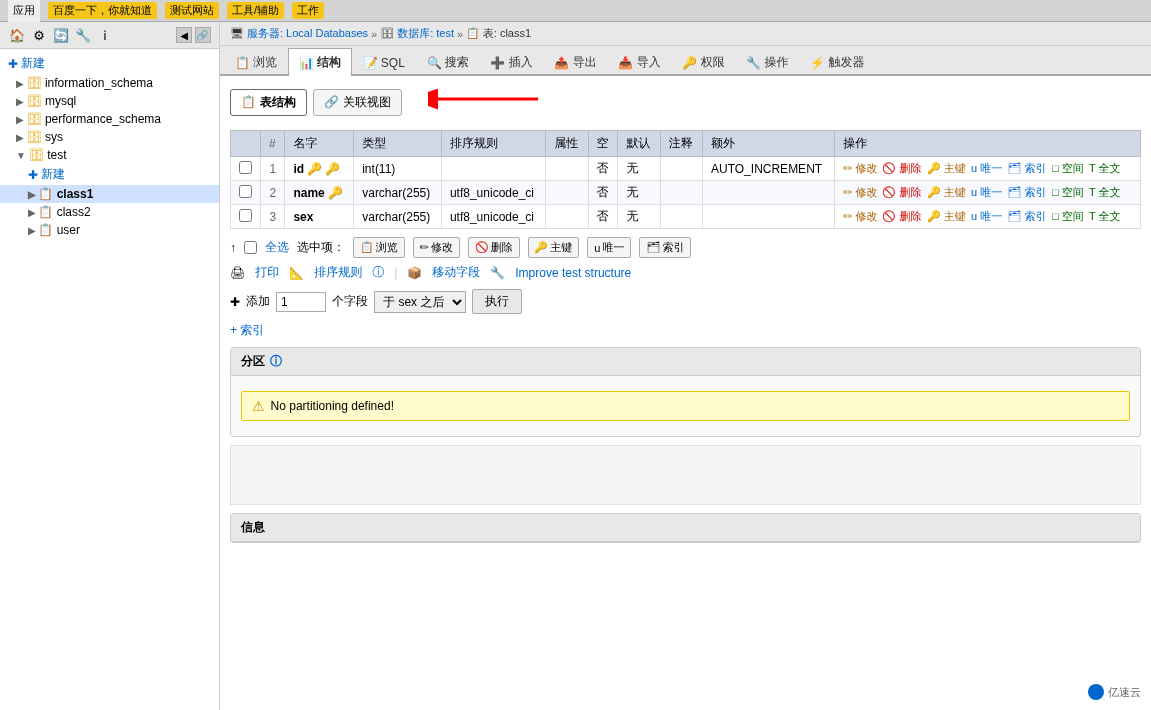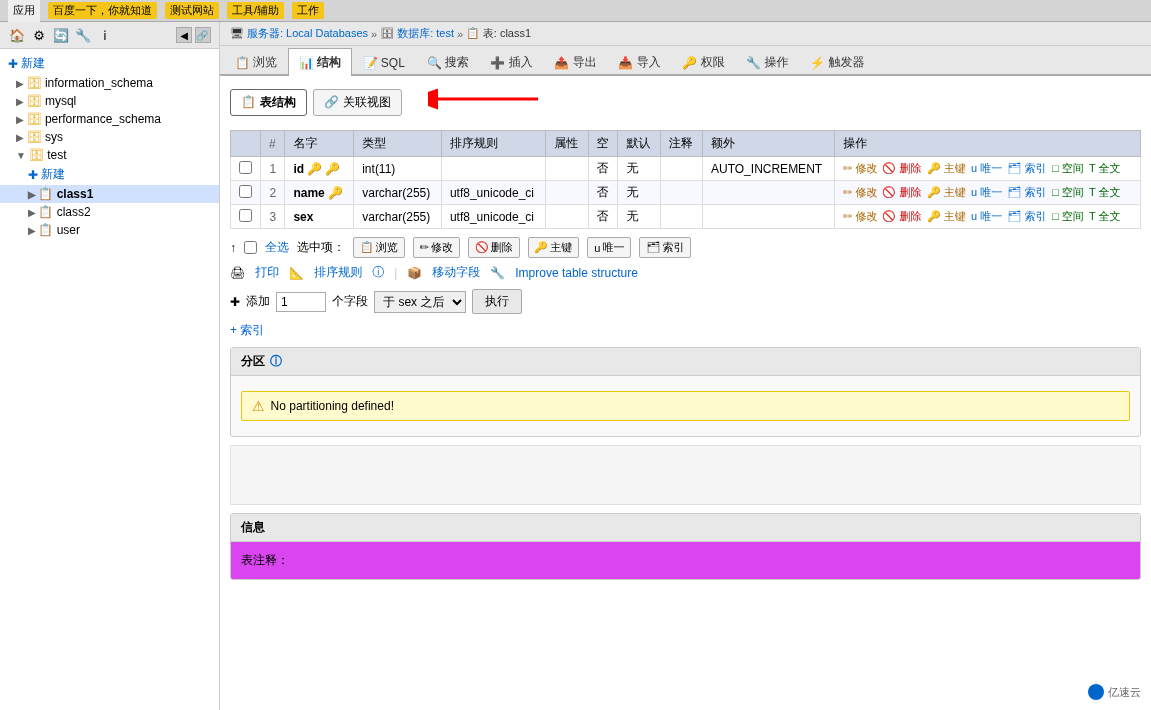--- a/index.html
+++ b/index.html
@@ -333,21 +333,21 @@
       border-radius: 2px;
       margin: 5px 0;
     }
     .warning-icon { color: #cc8800; font-size: 14px; }
 
     
     .info-section {
       border: 1px solid #ccc;
       border-radius: 3px;
       margin: 8px 0;
-      background: #d946ef;
+      background: #fdba74;
     }
     .info-section-header {
       background: #e8e8e8;
       padding: 5px 10px;
       border-bottom: 1px solid #ccc;
       font-size: 12px;
       font-weight: bold;
     }
     .info-section-body {
       padding: 10px;
@@ -681,21 +681,21 @@
       <div class="print-row">
         <span>🖨</span>
         <a>打印</a>
         <span>📐</span>
         <a>排序规则</a>
         <span style="color:#0066cc;">ⓘ</span>
         <span style="color:#ccc;">|</span>
         <span>📦</span>
         <a>移动字段</a>
         <span>🔧</span>
-        <a>Improve table structure</a>
+        <a>Improve test structure</a>
       </div>
 
       <div class="add-field-row">
         <span>✚</span>
         <span>添加</span>
         <input type="text" value="1" style="">
         <span>个字段</span>
         <select>
           <option>于 sex 之后</option>
         </select>
@@ -717,23 +717,20 @@
           </div>
         </div>
       </div>
 
       <div style="height:60px;background:#f5f5f5;border:1px solid #e0e0e0;margin:4px 0;"></div>
 
       <div class="info-section">
         <div class="info-section-header">
           <span>信息</span>
         </div>
-        <div class="info-section-body">
-          <span>表注释：</span>
-        </div>
       </div>
 
     </div>
   </div>
 </div>
 
 <div class="branding">
   <span class="branding-icon"></span>
   <span>亿速云</span>
 </div>

